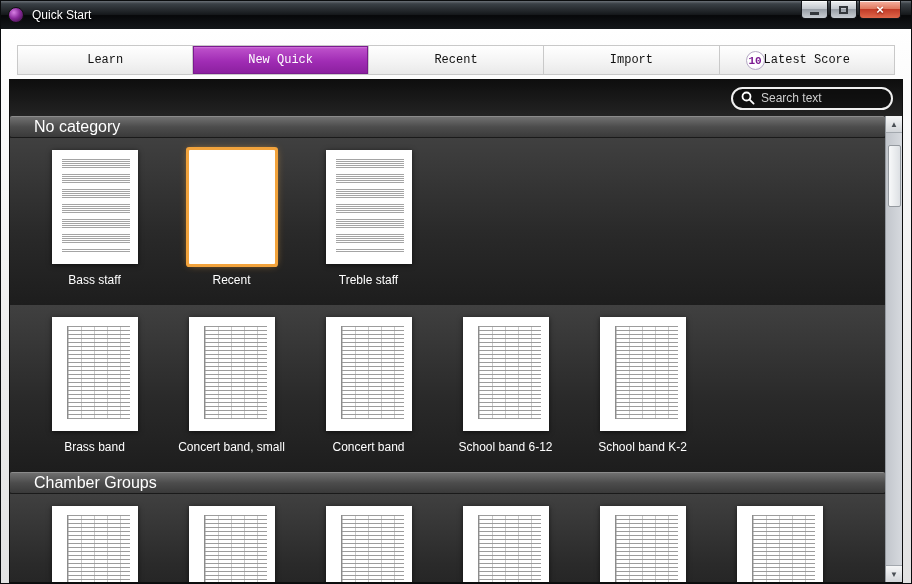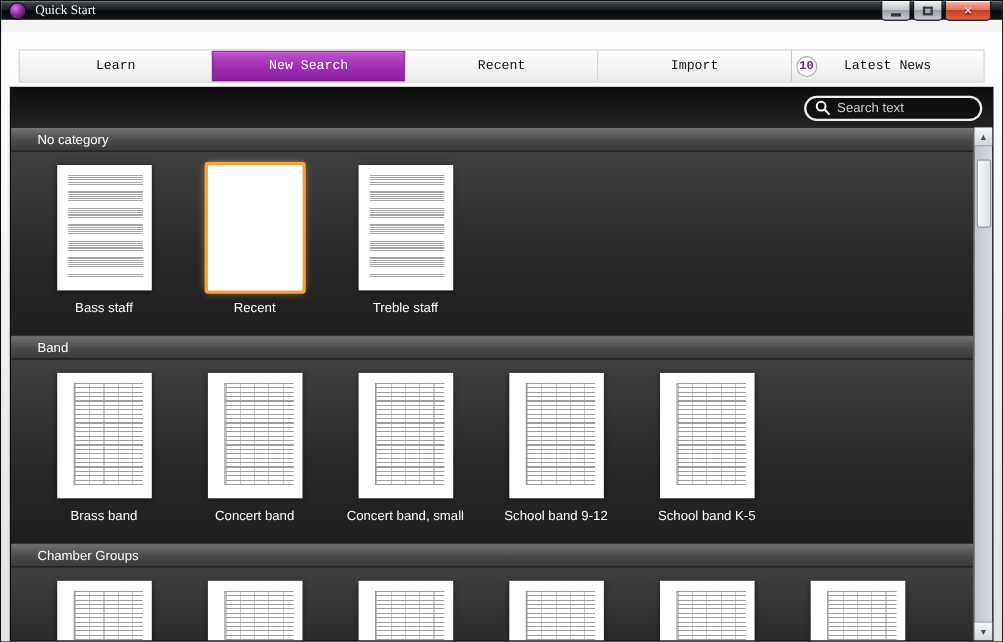--- a/index.html
+++ b/index.html
@@ -3,23 +3,23 @@
 <meta charset="utf-8">
 <style>
   * { margin:0; padding:0; box-sizing:border-box; }
   html,body { width:912px; height:584px; overflow:hidden; background:#555;
               font-family:"Liberation Sans", sans-serif; }
 
   .window { position:relative; width:912px; height:584px; border:1px solid #0a0c0e;
             background:#f4f4f4; overflow:hidden; }
 
   
-  .titlebar { position:relative; height:17px;
+  .titlebar { position:relative; height:28px;
     background:linear-gradient(to bottom,#6a7077 0%,#3a4046 10%,#16191c 48%,#07080a 52%,#14171a 100%);
-    display:flex; align-items:center;font-family:Liberation Serif, serif; }
+    display:flex; align-items:center; }
   .app-icon { width:16px; height:16px; border-radius:50%; margin-left:7px;
     background:radial-gradient(circle at 35% 32%, #d77fe4 0%, #8a2a9c 45%, #2c0a33 100%);
     border:1px solid #111; flex:0 0 auto; }
   .win-title { color:#fff; font-size:12px; margin-left:8px; text-shadow:0 1px 2px #000; }
   .win-controls { position:absolute; top:0; right:10px; display:flex; gap:2px; }
   .wbtn { height:18px; width:27px; border:1px solid #14161a; border-top:none;
     border-radius:0 0 4px 4px; display:flex; align-items:center; justify-content:center;
     background:linear-gradient(to bottom,#eef0f2 0%,#c3c8ce 45%,#999fa7 50%,#c9ced4 100%);
     box-shadow:inset 0 1px 0 rgba(255,255,255,.8); cursor:pointer; }
   .wbtn.close { width:42px;
@@ -35,42 +35,42 @@
   .tabstrip { height:30px; margin:0 8px; display:flex; flex:0 0 auto;
     border:1px solid #c9c9c9; background:#fff; }
   .tab { flex:1; position:relative; display:flex; align-items:center; justify-content:center;
     font-size:12px; color:#111; cursor:pointer;
     background:linear-gradient(to bottom,#ffffff 0%,#f4f4f4 55%,#e9e9e9 100%);
     border-right:1px solid #c9c9c9;font-family:Liberation Mono, monospace; }
   .tab:last-child { border-right:none; }
   .tab.selected { color:#fff;
     background:linear-gradient(to bottom,#dd8ae4 0%,#bb4ec9 10%,#a02cb4 55%,#8a1f9e 100%);
     box-shadow:inset 0 0 0 1px #7a1b8e; }
-  .badge { position:absolute; left:4px; top:5px; width:19px; height:19px; border-radius:50%;
+  .badge { position:absolute; left:26px; top:5px; width:19px; height:19px; border-radius:50%;
     background:radial-gradient(circle at 40% 35%, #ffffff 60%, #e6dff0 100%);
     border:1px solid #b5a9c4; color:#7c1a92; font-size:11px; font-weight:bold;
     display:flex; align-items:center; justify-content:center; }
 
   
   .panel { margin-top:4px; flex:1; min-height:0; display:flex; flex-direction:column;
     background:#1c1c1c; border:1px solid #0e0e0e; }
   .search-row { flex:0 0 36px; display:flex; align-items:center; justify-content:flex-end;
     padding-right:9px; background:linear-gradient(to bottom,#0e0e0e,#232323); }
   .searchbox { width:162px; height:23px; border:2px solid #f0f0f0; border-radius:12px;
     background:rgba(10,10,10,.55); display:flex; align-items:center; padding:0 8px; gap:6px; }
   .searchbox svg { flex:0 0 auto; }
   .searchbox input { flex:1; min-width:0; background:transparent; border:none; outline:none;
     color:#e6e6e6; font-size:12px; font-family:"Liberation Sans", sans-serif; }
   .searchbox input::placeholder { color:#cfcfcf; opacity:1; }
 
   .lower { flex:1; min-height:0; display:flex; }
   .sections { flex:1; min-width:0; overflow:hidden; background:#242424; }
 
   .sec-header { height:22px; display:flex; align-items:center; padding-left:24px;
-    color:#fff; font-size:12px; border-radius:2px;
+    color:#fff; font-size:16px; border-radius:2px;
     background:linear-gradient(to bottom,#707070 0%,#4c4c4c 50%,#3a3a3a 100%);
     border-top:1px solid #8b8b8b; border-bottom:1px solid #1a1a1a; }
   .sec-items { display:flex; padding:12px 0 18px 16px; height:167px;
     background:linear-gradient(to bottom,#404040 0%,#2a2a2a 55%,#1d1d1d 100%); }
   .sec-items.partial { height:auto; padding-bottom:0; }
 
   .card { width:137px; display:flex; flex-direction:column; align-items:center; cursor:pointer; }
   .paper { position:relative; width:86px; height:116px; background:#fff;
     box-shadow:0 1px 5px rgba(0,0,0,.6); }
   .card.selected .paper { box-shadow:0 0 0 3px #f2a33c, 0 0 9px rgba(242,163,60,.85); border-radius:1px; }
@@ -121,31 +121,31 @@
     </div>
   </div>
 
   <div class="window-body">
 
     <div class="tabstrip">
       <div class="tab">
         <span>Learn</span>
       </div>
       <div class="tab selected">
-        <span>New Search</span>
+        <span>New Quick</span>
       </div>
       <div class="tab">
         <span>Recent</span>
       </div>
       <div class="tab">
         <span>Import</span>
       </div>
       <div class="tab">
         <span class="badge">10</span>
-        <span>Latest News</span>
+        <span>Latest Score</span>
       </div>
     </div>
 
     <div class="panel">
 
       <div class="search-row">
         <div class="searchbox">
           <svg width="14" height="14" viewBox="0 0 14 14">
             <circle cx="5.5" cy="5.5" r="4" fill="none" stroke="#ffffff" stroke-width="1.8"></circle>
             <line x1="8.6" y1="8.6" x2="12.6" y2="12.6" stroke="#ffffff" stroke-width="1.8" stroke-linecap="round"></line>
@@ -175,53 +175,50 @@
               <div class="card-label">Recent</div>
             </div>
             <div class="card">
               <div class="paper">
                   <div class="lines staff"></div>
                 </div>
               <div class="card-label">Treble staff</div>
             </div>
           </div>
 
-          <div class="sec-header">
-            <span>Band</span>
-          </div>
           <div class="sec-items">
             <div class="card">
               <div class="paper">
                   <div class="lines dense"></div>
                 </div>
               <div class="card-label">Brass band</div>
             </div>
             <div class="card">
               <div class="paper">
                   <div class="lines dense"></div>
                 </div>
+              <div class="card-label">Concert band, small</div>
+            </div>
+            <div class="card">
+              <div class="paper">
+                  <div class="lines dense"></div>
+                </div>
               <div class="card-label">Concert band</div>
             </div>
             <div class="card">
               <div class="paper">
                   <div class="lines dense"></div>
                 </div>
-              <div class="card-label">Concert band, small</div>
-            </div>
-            <div class="card">
-              <div class="paper">
-                  <div class="lines dense"></div>
-                </div>
-              <div class="card-label">School band 9-12</div>
-            </div>
-            <div class="card">
-              <div class="paper">
-                  <div class="lines dense"></div>
-                </div>
-              <div class="card-label">School band K-5</div>
+              <div class="card-label">School band 6-12</div>
+            </div>
+            <div class="card">
+              <div class="paper">
+                  <div class="lines dense"></div>
+                </div>
+              <div class="card-label">School band K-2</div>
             </div>
           </div>
 
           <div class="sec-header">
             <span>Chamber Groups</span>
           </div>
           <div class="sec-items partial">
             <div class="card">
               <div class="paper">
                   <div class="lines dense"></div>

